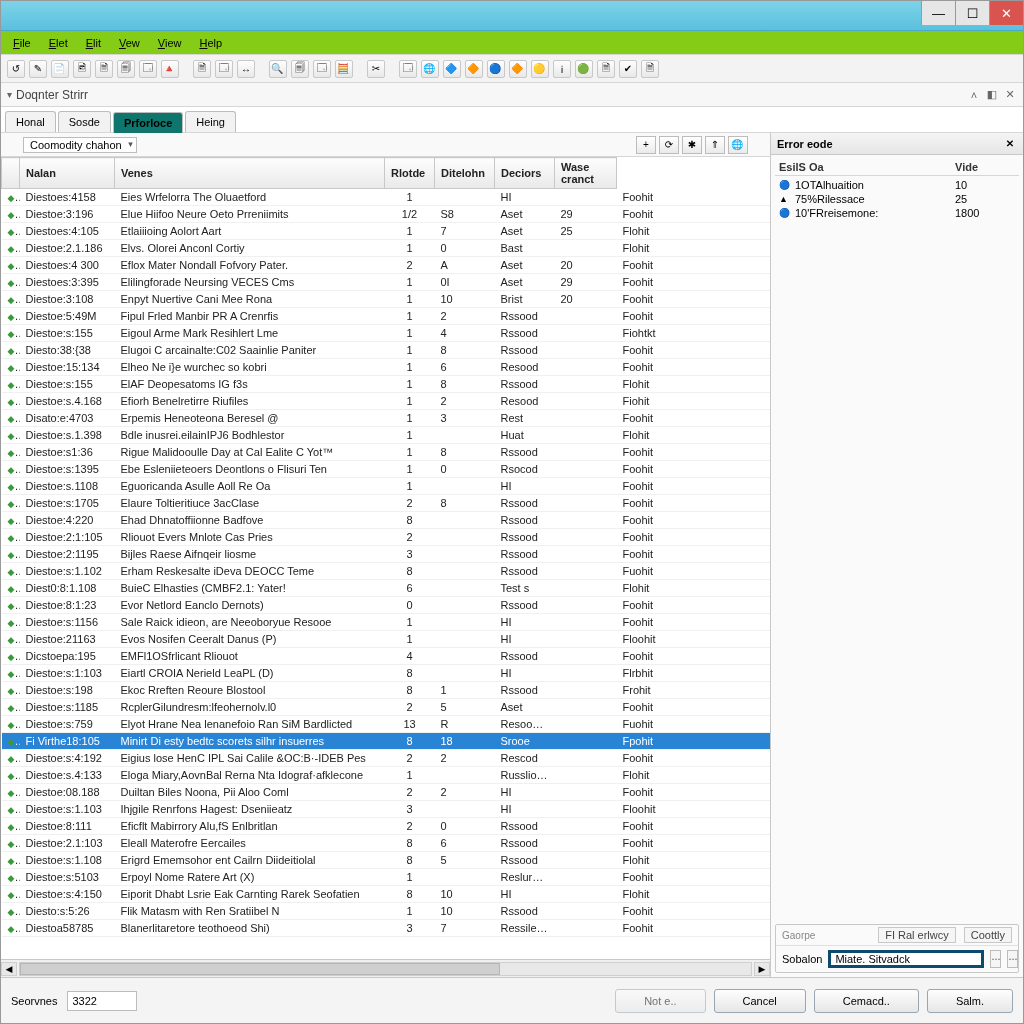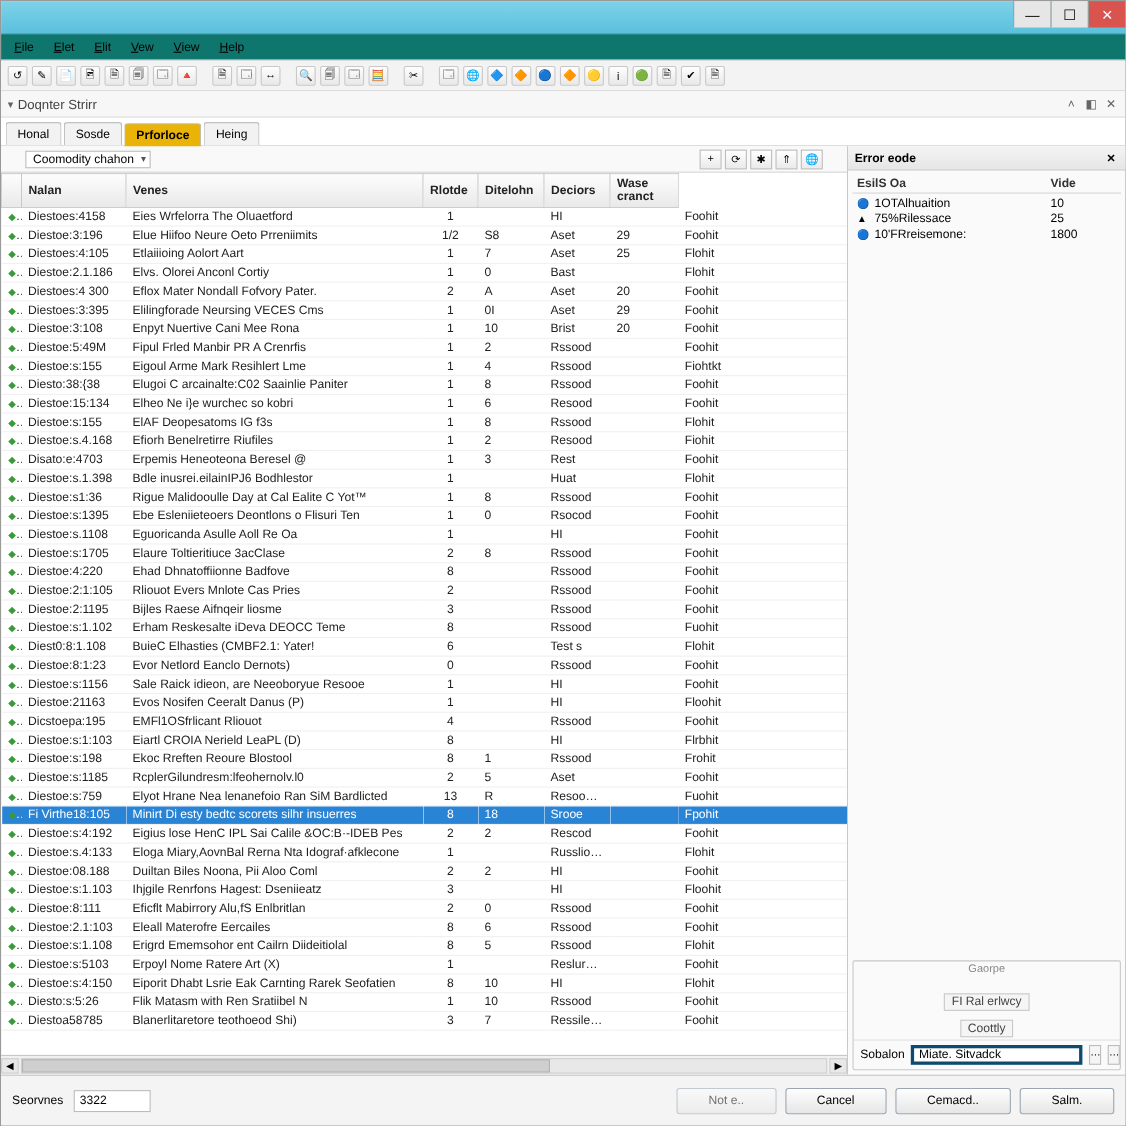--- a/index.html
+++ b/index.html
@@ -3,32 +3,32 @@
 <meta charset="utf-8">
 <style>
 * { box-sizing: border-box; margin: 0; padding: 0; }
 body { font-family: "Segoe UI", Tahoma, sans-serif; font-size: 11px; background: #f0f0f0; width: 1024px; height: 1024px; overflow: hidden; }
 .window { width: 1024px; height: 1024px; display: flex; flex-direction: column; background: #fff; border: 1px solid #999; }
 .titlebar { height: 30px; background: linear-gradient(#7dd3e8, #5bc0de); display: flex; align-items: center; position: relative; border-bottom: 1px solid #4aa8c8; }
 .titlebar .title { flex: 1; text-align: center; font-size: 13px; color: #222; }
 .win-controls { position: absolute; right: 0; top: 0; display: flex; }
 .win-btn { width: 34px; height: 24px; display: flex; align-items: center; justify-content: center; font-size: 13px; background: #e6e6e6; border-left: 1px solid #999; cursor: pointer; }
 .win-btn.close { background: #d9534f; color: #fff; }
-.menubar { height: 24px; background: #0f766e; border-bottom: 1px solid #d6d6d6; display: flex; align-items: center; padding: 0 4px; gap: 2px; }
+.menubar { height: 24px; background: #84cc16; border-bottom: 1px solid #d6d6d6; display: flex; align-items: center; padding: 0 4px; gap: 2px; }
 .menubar span { padding: 3px 8px; cursor: pointer; }
 .toolbar { height: 28px; background: #f3f3f3; border-bottom: 1px solid #d6d6d6; display: flex; align-items: center; padding: 2px 6px; gap: 4px; }
 .tool-icon { width: 18px; height: 18px; border: 1px solid #c8c8c8; border-radius: 2px; background: linear-gradient(#fefefe,#e8e8e8); display:flex; align-items:center; justify-content:center; font-size:10px; cursor:pointer; }
 .tool-sep { width: 6px; }
 .dock-header { height: 24px; background: #f7f7f7; border-bottom: 1px solid #d6d6d6; display: flex; align-items: center; padding: 0 6px; font-size: 12px; color: #444; gap:4px;}
 .dock-header .chev { font-size:10px; color:#666; }
 .dock-header .spacer { flex:1; }
 .dock-header .mini { width:14px; font-size:11px; color:#666; text-align:center; cursor:pointer; }
 .tab-strip { height: 26px; background: #fff; border-bottom: 1px solid #d6d6d6; display: flex; align-items: flex-end; padding: 0 4px; gap: 0; }
 .tab { padding: 4px 10px; border: 1px solid #bcbcbc; border-bottom: none; background: #f2f2f2; margin-right: 2px; border-radius: 3px 3px 0 0; cursor:pointer; font-size:11px;}
-.tab.active { background: #eab308; font-weight: 600; position: relative; top: 1px; }
+.tab.active { background: #0f766e; font-weight: 600; position: relative; top: 1px; }
 .search-row { height: 26px; background: #fff; border-bottom: 1px solid #d6d6d6; display: flex; align-items: center; padding: 2px 6px; gap: 6px; }
 .search-row input { flex: none; width: 320px; height: 20px; border: 1px solid #bcbcbc; padding: 0 4px; font-size: 11px; }
 .search-row label { font-size: 11px; color: #444; }
 .content { flex: 1; display: flex; min-height: 0; }
 .left-pane { flex: 1; display: flex; flex-direction: column; border-right: 1px solid #c8c8c8; min-width:0;}
 .grid-header-extra { height: 24px; border-bottom: 1px solid #d6d6d6; display:flex; align-items:center; padding:0 22px; background:#f9f9f9; gap:6px;}
 .grid-header-extra .dropdown { border:1px solid #bcbcbc; padding:1px 14px 1px 6px; background:#fff; position:relative; font-size:11px;}
 .grid-header-extra .dropdown::after { content:"▾"; position:absolute; right:3px; top:1px; font-size:9px; color:#555;}
 .grid-header-extra .spacer { flex:1; }
 .grid-header-extra .sm-btn { width:20px; height:18px; border:1px solid #bcbcbc; background:linear-gradient(#fff,#eaeaea); display:flex;align-items:center;justify-content:center; font-size:10px; cursor:pointer;}
@@ -53,21 +53,21 @@
 .rp-header .x{ width:14px;text-align:center;cursor:pointer;font-size:10px;}
 .rp-body { flex:1; padding:4px; display:flex; flex-direction:column; gap:0; min-height:0;}
 .rp-columns { display:flex; border-bottom:1px solid #d6d6d6; padding:2px 4px; font-weight:600; font-size:11px; color:#333;}
 .rp-columns .c1{flex:1;} .rp-columns .c2{width:60px;}
 .rp-list { padding:2px 0; font-size:11px; overflow:auto; flex:1;}
 .rp-list .item { display:flex; align-items:center; padding:1px 4px; gap:4px;}
 .rp-list .ic { width:12px; font-size:9px; }
 .rp-list .lbl { flex:1; }
 .rp-list .val { width:60px; }
 .rp-group { margin-top:10px; border:1px solid #c8c8c8; border-radius:2px; }
-.rp-group-title { font-size:11px; padding:2px 6px; color:#444; border-bottom:1px solid #e0e0e0; display:flex; gap:8px; align-items:center;flex-direction:column;}
+.rp-group-title { font-size:11px; padding:2px 6px; color:#444; border-bottom:1px solid #e0e0e0; display:flex; gap:8px; align-items:center;}
 .rp-group-body { padding:4px 6px; display:flex; align-items:center; gap:6px;}
 .rp-group-body input { flex:1; height:18px; border:3px solid #0c4a6e; padding:0 4px; font-size:11px; background:#fff;}
 .rp-group-body .chip { width:20px;height:18px;border:1px solid #bcbcbc;background:#f5f5f5;display:flex;align-items:center;justify-content:center;font-size:9px;cursor:pointer;}
 .status-bar { height: 46px; border-top: 1px solid #c8c8c8; background: #f4f4f4; display: flex; align-items: center; padding: 6px 10px; gap: 10px; }
 .status-bar input { width: 70px; height: 20px; border: 1px solid #bcbcbc; padding: 0 4px; font-size:11px;}
 .status-bar .spacer { flex:1; }
 .status-bar button { height: 24px; padding: 0 28px; border: 1px solid #9aa7b3; background: linear-gradient(#fefefe,#e6e6e6); border-radius: 3px; cursor: pointer; font-size:11px;}
 .hscroll-row { height:18px; border-top:1px solid #c8c8c8; background:#f0f0f0; display:flex; align-items:center; }
 .hscroll-row .track{ flex:1; height:14px; background:#e8e8e8; border:1px solid #cfcfcf; margin:0 2px; position:relative;}
 .hscroll-row .thumb{ position:absolute; left:0; top:0; bottom:0; width:480px; background:#cfcfcf; border:1px solid #b5b5b5;}

